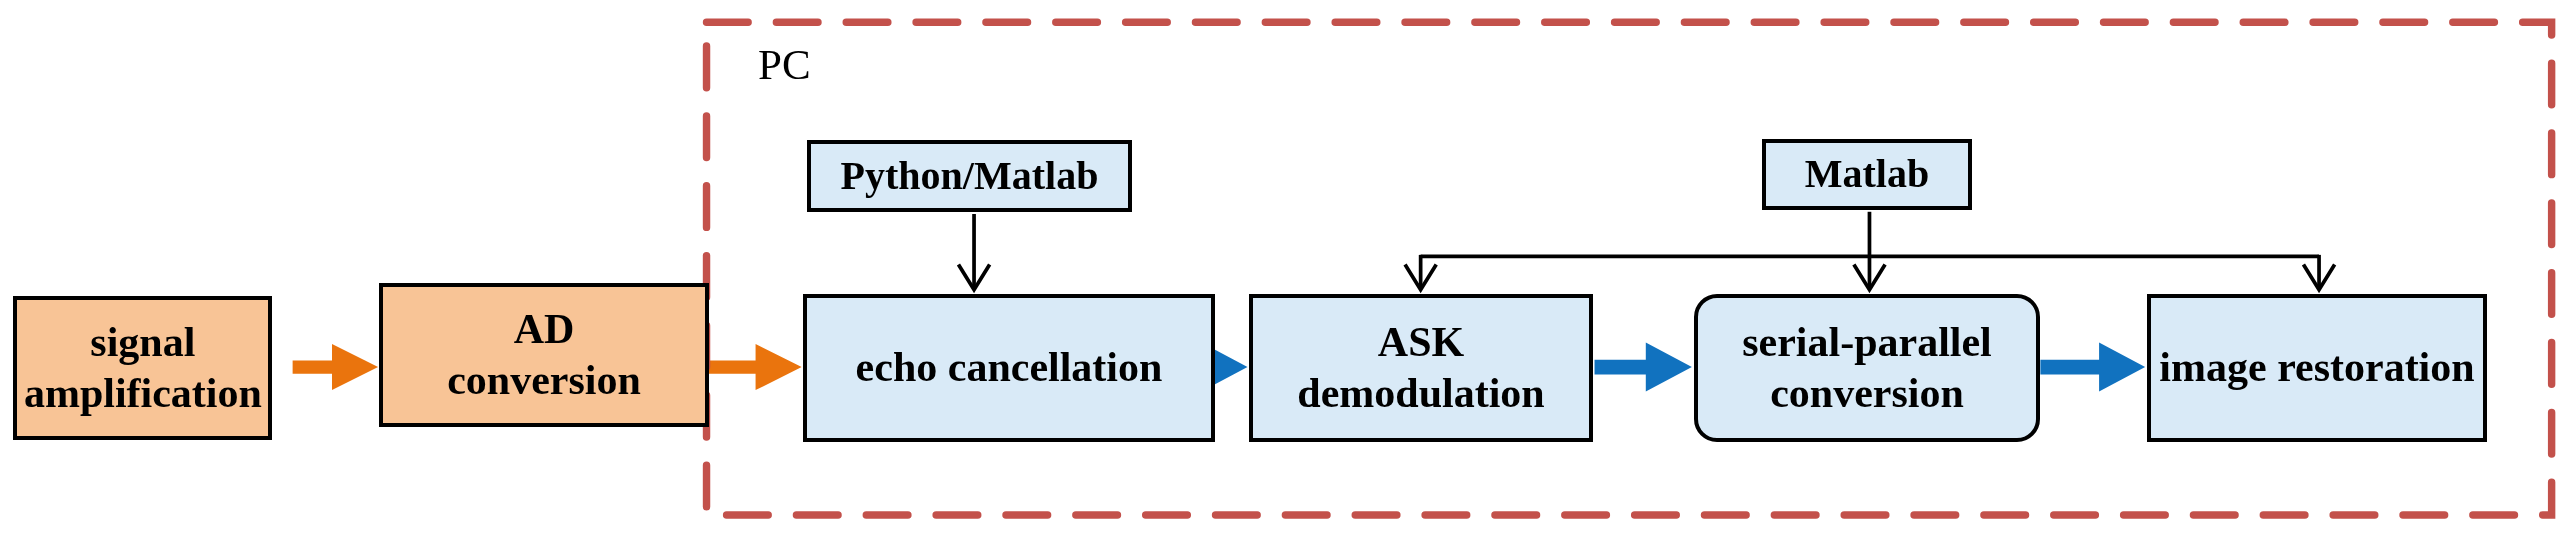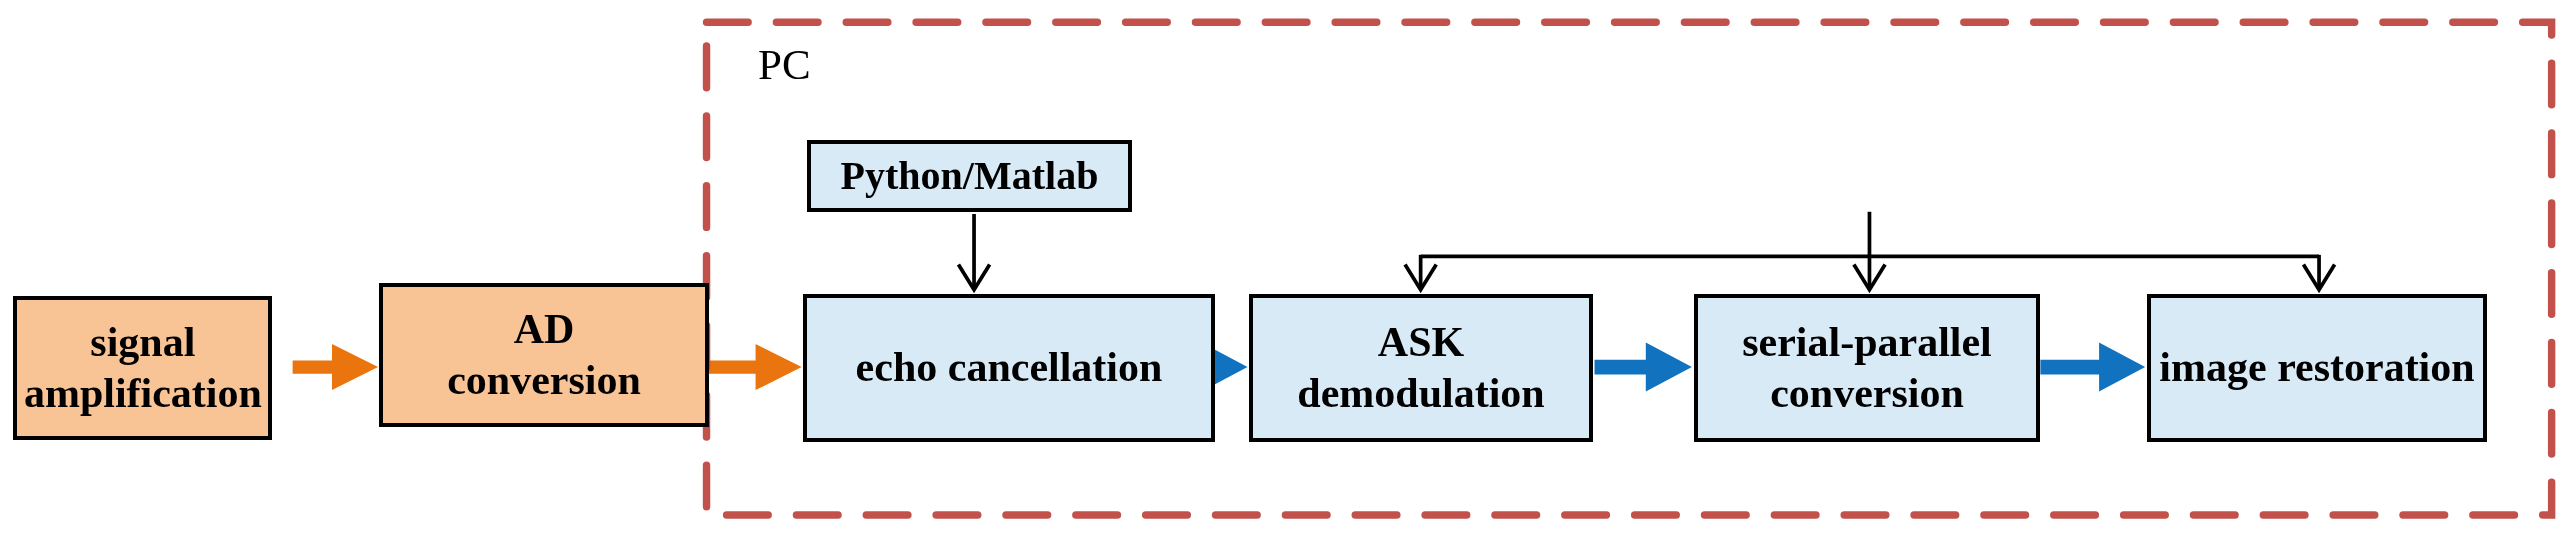--- a/index.html
+++ b/index.html
@@ -96,28 +96,31 @@
 
   <div class="node blue" style="left:803px; top:294px; width:412px; height:148px;">
     <span>echo cancellation</span>
   </div>
 
   <div class="node blue" style="left:1249px; top:294px; width:344px; height:148px;">
     <span>ASK</span>
     <span>demodulation</span>
   </div>
 
-  <div class="node blue" style="left:1694px; top:294px; width:346px; height:148px;">
+  <div class="node blue" style="left:1694px; top:294px; width:346px; height:148px;border-radius:23px;">
     <span>serial-parallel</span>
     <span>conversion</span>
   </div>
 
   <div class="node blue" style="left:2147px; top:294px; width:340px; height:148px;">
     <span>image restoration</span>
   </div>
 
   <div class="node blue tool" style="left:807px; top:140px; width:325px; height:72px;">
     <span>Python/Matlab</span>
   </div>
 
+  <div class="node blue tool" style="left:1762px; top:139px; width:210px; height:71px;">
+    <span>Matlab</span>
+  </div>
 
 </div>
 
 
 </body></html>

